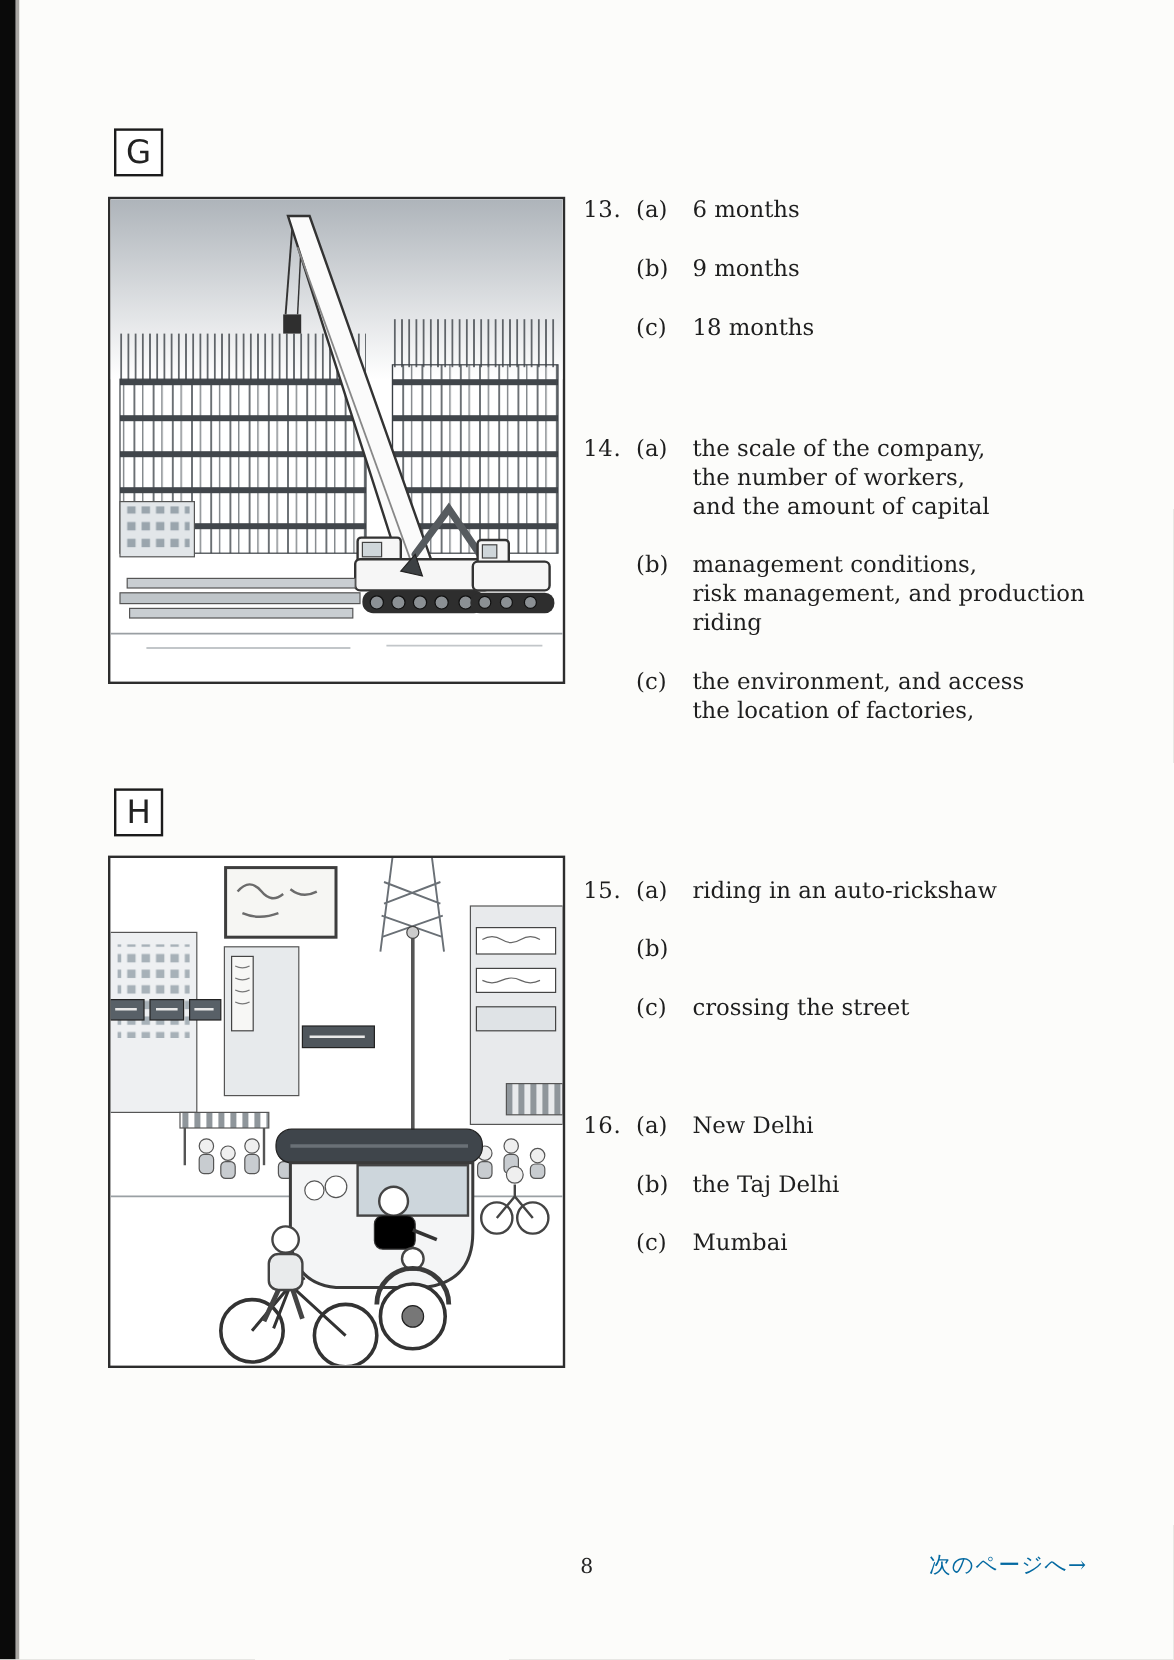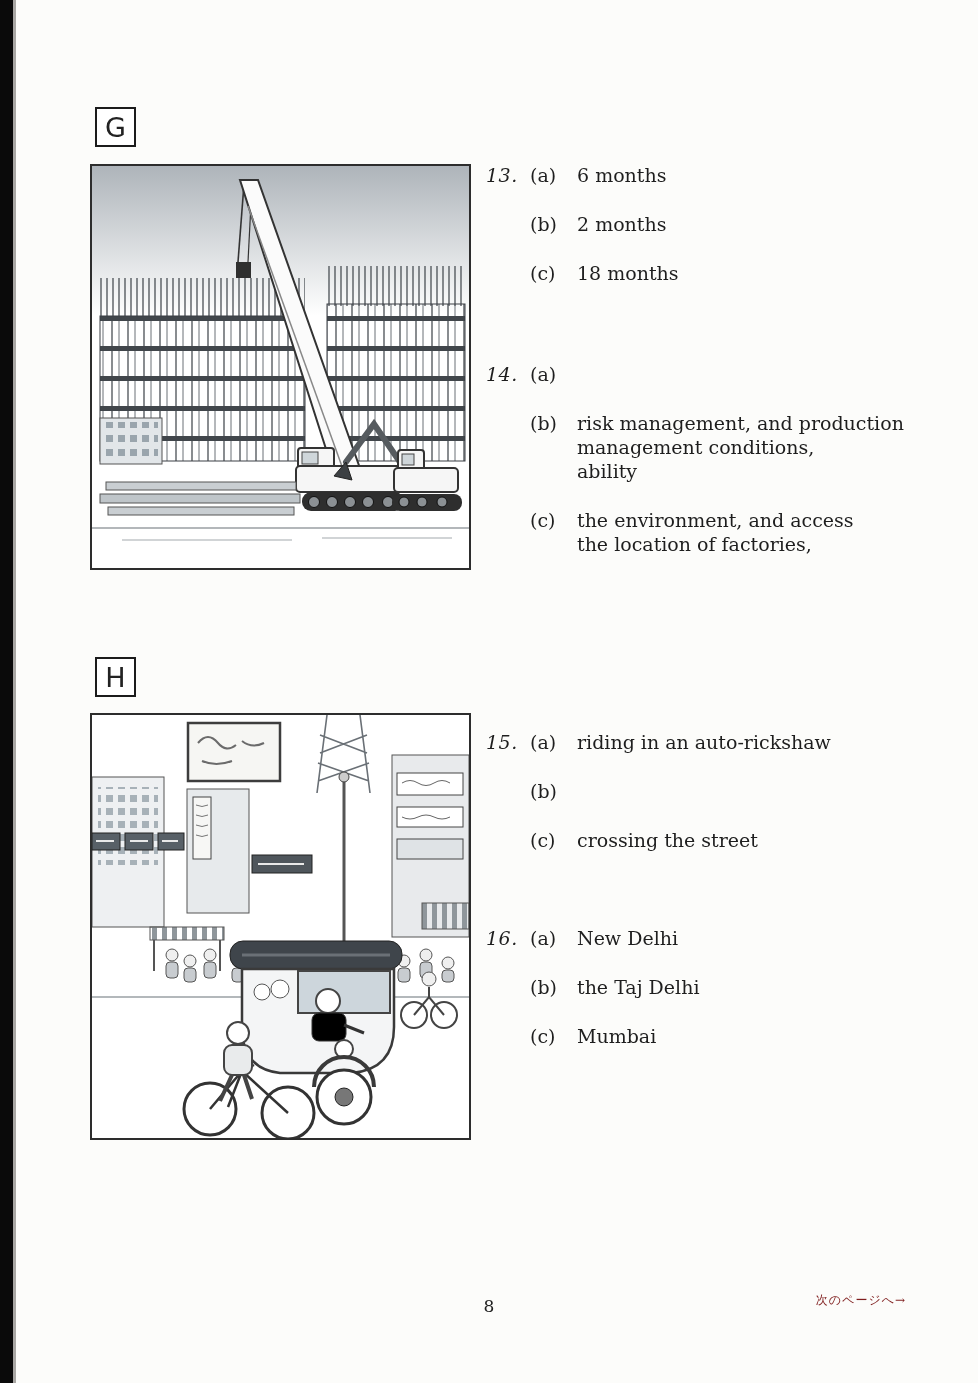--- a/index.html
+++ b/index.html
@@ -7,27 +7,27 @@
   .page{position:relative;width:978px;height:1383px;margin:0 auto;background:#fcfcfa;
         font-family:"DejaVu Serif","Liberation Serif",serif;color:#1e1e1e;overflow:hidden}
   .scan-edge{position:absolute;left:0;top:0;width:13px;height:100%;background:#0a0a0a}
   .scan-edge:after{content:"";position:absolute;left:13px;top:0;width:3px;height:100%;background:#55524e;opacity:.5}
   .section-box{position:absolute;width:41px;height:40px;border:2px solid #1b1b1b;background:#fff;
         display:flex;align-items:center;justify-content:center;
         font-family:"DejaVu Sans","Liberation Sans",sans-serif;font-size:27px;color:#222}
   .illus{position:absolute;border:2px solid #2d2d2d;background:#fff;overflow:hidden}
   .illus svg{display:block;width:100%;height:100%}
   .question{position:absolute;left:486px;width:472px;display:flex;font-size:19px;line-height:24px}
-  .qnum{flex:0 0 44px;font-style:italic;letter-spacing:.5px}
+  .qnum{flex:0 0 44px;letter-spacing:.5px}
   .opts{flex:1}
   .opt{display:flex;margin-bottom:25px}
   .letter{flex:0 0 47px}
   .optext{flex:1}
   .footer-page{position:absolute;left:0;right:0;top:1296px;text-align:center;font-size:17px;color:#222}
-  .footer-next{position:absolute;right:72px;top:1292px;font-size:12px;color:#7f1d1d;letter-spacing:1px}
+  .footer-next{position:absolute;right:72px;top:1292px;font-size:18px;color:#0369a1;letter-spacing:1px}
 </style>
 </head>
 <body>
 
 <div class="page">
   <div class="scan-edge"></div>
 
   <div class="section-box" style="left:95px;top:107px">
     <span>G</span>
   </div>
@@ -102,44 +102,49 @@
     <div class="opts">
       <div class="opt">
         <span class="letter">(a)</span>
         <div class="optext">
             <div>6 months</div>
           </div>
       </div>
       <div class="opt">
         <span class="letter">(b)</span>
         <div class="optext">
-            <div>2 months</div>
+            <div>9 months</div>
           </div>
       </div>
       <div class="opt">
         <span class="letter">(c)</span>
         <div class="optext">
             <div>18 months</div>
           </div>
       </div>
     </div>
   </div>
 
   <div class="question" style="top:362px">
     <span class="qnum">14.</span>
     <div class="opts">
       <div class="opt">
         <span class="letter">(a)</span>
+        <div class="optext">
+          <div>the scale of the company,</div>
+          <div>the number of workers,</div>
+          <div>and the amount of capital</div>
+        </div>
       </div>
       <div class="opt">
         <span class="letter">(b)</span>
         <div class="optext">
+          <div>management conditions,</div>
           <div>risk management, and production</div>
-          <div>management conditions,</div>
-          <div>ability</div>
+          <div>riding</div>
         </div>
       </div>
       <div class="opt">
         <span class="letter">(c)</span>
         <div class="optext">
           <div>the environment, and access</div>
           <div>the location of factories,</div>
         </div>
       </div>
     </div>

